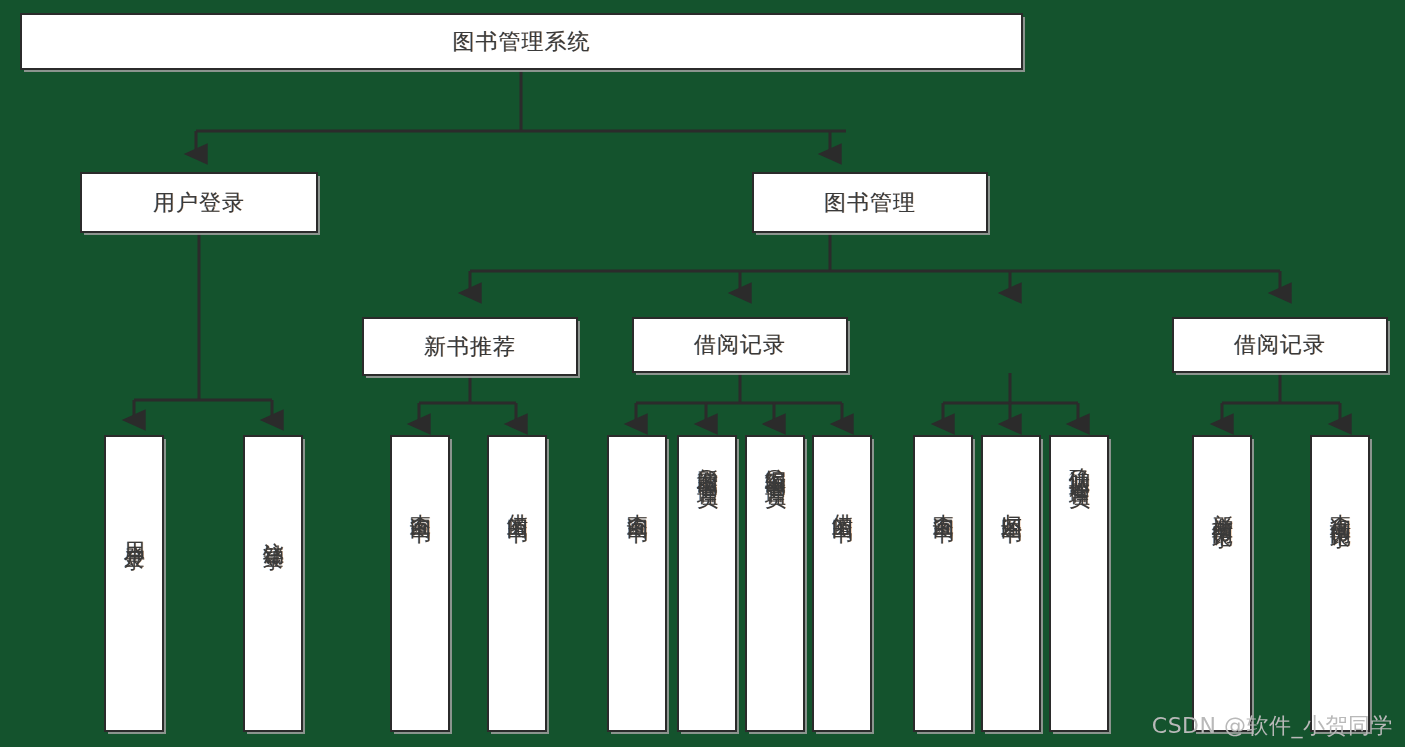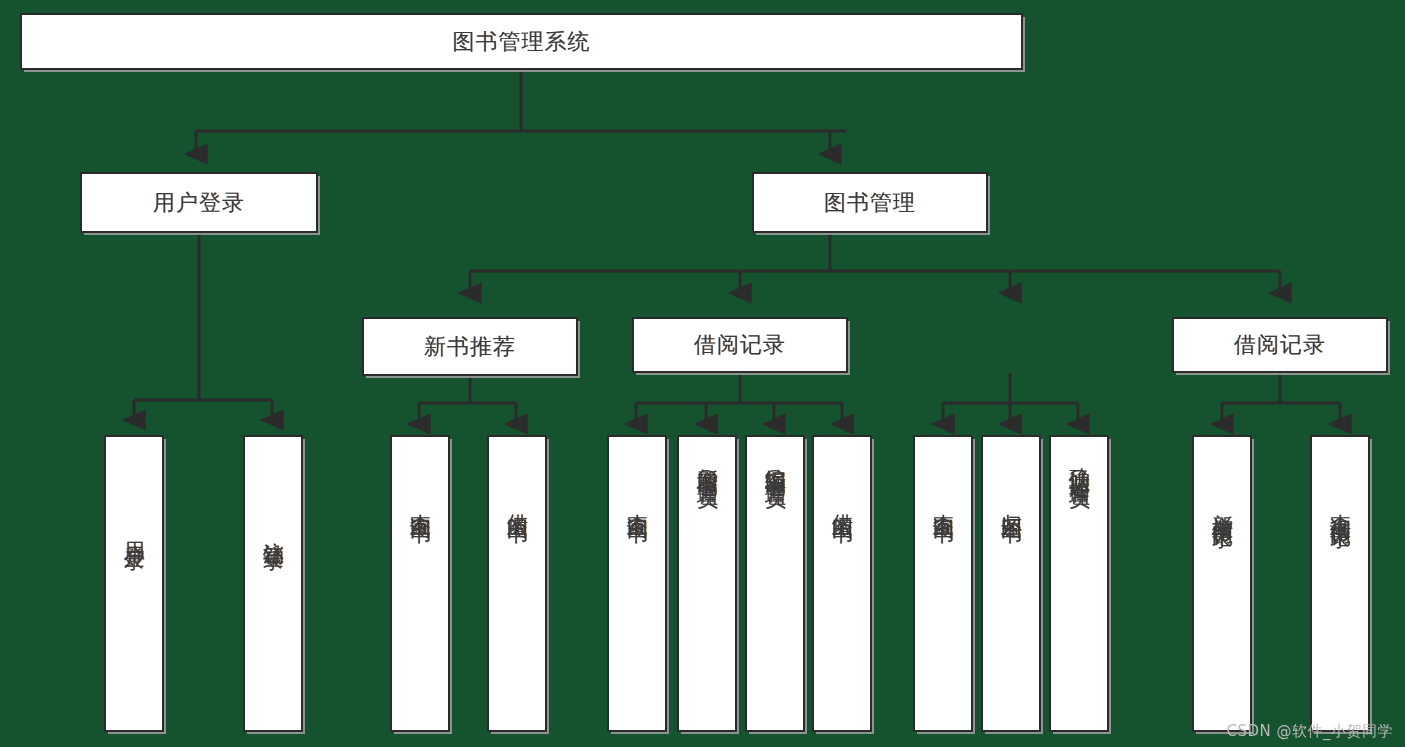--- a/index.html
+++ b/index.html
@@ -60,21 +60,21 @@
   .node.vertical.mid .label {
     margin-top: 74px;
   }
   .node.vertical.mid2 .label {
     margin-top: 46px;
   }
   #watermark {
     position: absolute;
     right: 12px;
     bottom: 6px;
-    font-size: 15px;
+    font-size: 22px;
     color: #b9b9b9;
     letter-spacing: 0.5px;
     z-index: 5;
     white-space: nowrap;
     font-family: "DejaVu Sans", "Liberation Sans", sans-serif;
   }
 </style>
 </head>
 <body>
 

